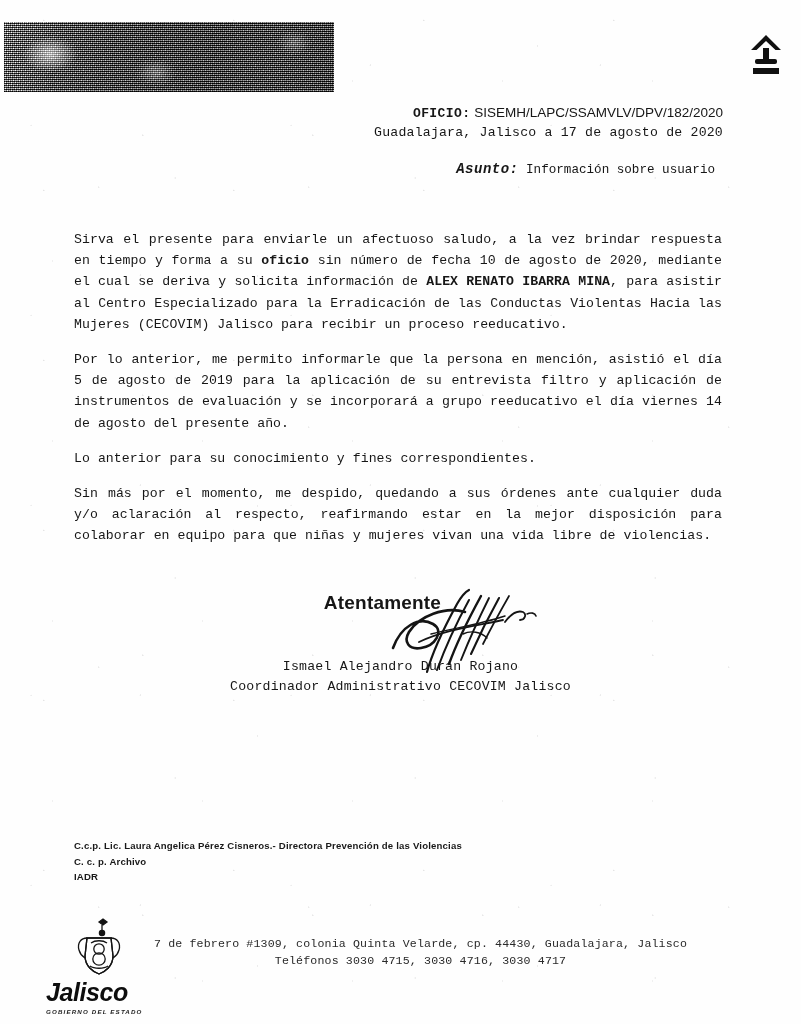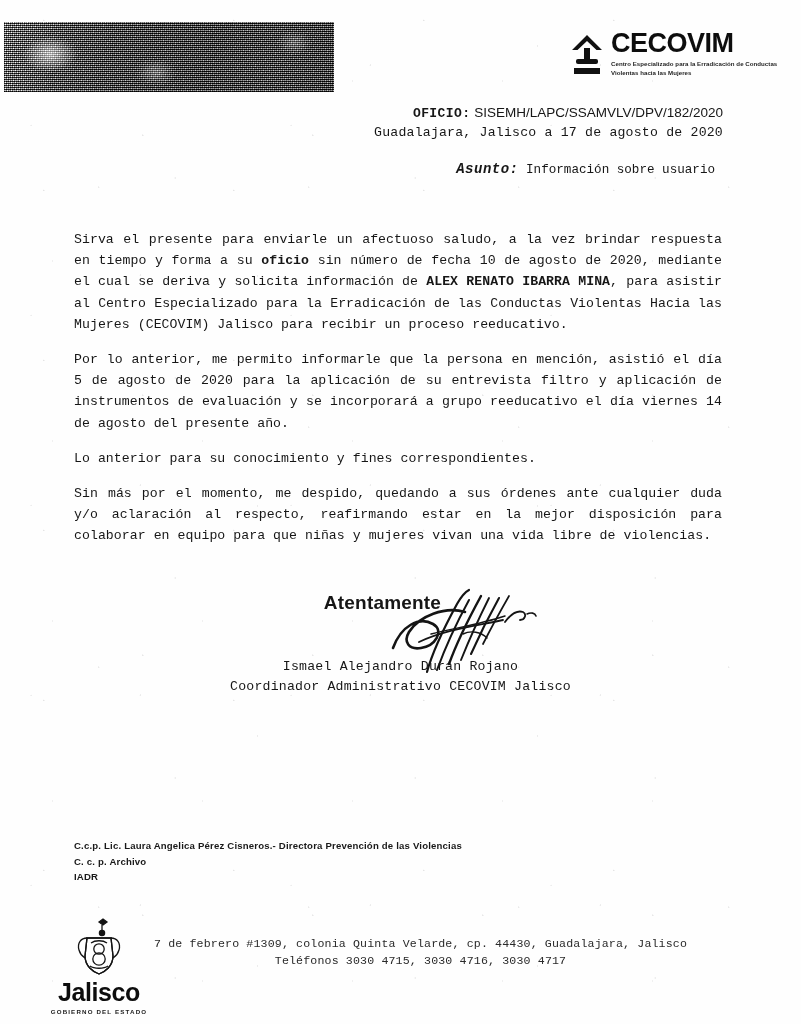--- a/index.html
+++ b/index.html
@@ -210,21 +210,22 @@
     font-weight: 600;
     color: #191919;
   }
 
   
   .jalisco {
     position: absolute;
     left: 46px;
     top: 916px;
     width: 106px;
-    text-align: center;
+    text-align: left;
+    font-style: italic;
   }
   .jalisco-shield { width: 52px; display: block; margin: 0 auto; }
   .jalisco-word {
     font-family: "Liberation Sans", sans-serif;
     font-weight: bold;
     font-size: 25px;
     letter-spacing: -.4px;
     line-height: 1;
     margin-top: 2px;
     color: #0d0d0d;
@@ -260,24 +261,20 @@
 
   <div class="letterhead">
     <div class="ceco-mark">
       <svg viewBox="0 0 34 44" width="34" height="44" aria-hidden="true">
         <path d="M17 2 L32 17 L26.5 17 L17 8 L7.5 17 L2 17 Z" fill="#111"></path>
         <rect x="14" y="15" width="6" height="13" fill="#111"></rect>
         <rect x="6" y="26" width="22" height="5" rx="2" fill="#111"></rect>
         <rect x="4" y="35" width="26" height="6" fill="#111"></rect>
       </svg>
     </div>
-    <div class="ceco-words">
-      <div class="ceco-name">CECOVIM</div>
-      <div class="ceco-sub">Centro Especializado para la Erradicación de Conductas Violentas hacia las Mujeres</div>
-    </div>
   </div>
 
   <div class="oficio-line">
     <span class="lbl">OFICIO:</span>
     <span>SISEMH/LAPC/SSAMVLV/DPV/182/2020</span>
   </div>
 
   <div class="date-line">Guadalajara, Jalisco a 17 de agosto de 2020</div>
 
   <div class="asunto-line">
@@ -285,21 +282,21 @@
     <span>Información sobre usuario</span>
   </div>
 
   <div class="body-col">
 
 
     <p class="para first">
       <span>Sirva el presente para enviarle un afectuoso saludo, a la vez brindar respuesta en tiempo y forma a su </span><b>oficio</b><span> sin número de fecha 10 de agosto de 2020, mediante el cual se deriva y solicita información de </span><b>ALEX RENATO IBARRA MINA</b><span>, para asistir al Centro Especializado para la Erradicación de las Conductas Violentas Hacia las Mujeres (CECOVIM) Jalisco para recibir un proceso reeducativo.</span>
     </p>
 
-    <p class="para">Por lo anterior, me permito informarle que la persona en mención, asistió el día 5 de agosto de 2020 para la aplicación de su entrevista filtro y aplicación de instrumentos de evaluación y se incorporará a grupo reeducativo el día viernes 14 de agosto del presente año.</p>
+    <p class="para">Por lo anterior, me permito informarle que la persona en mención, asistió el día 5 de agosto de 2019 para la aplicación de su entrevista filtro y aplicación de instrumentos de evaluación y se incorporará a grupo reeducativo el día viernes 14 de agosto del presente año.</p>
 
     <p class="para">Lo anterior para su conocimiento y fines correspondientes.</p>
 
     <p class="para">Sin más por el momento, me despido, quedando a sus órdenes ante cualquier duda y/o aclaración al respecto, reafirmando estar en la mejor disposición para colaborar en equipo para que niñas y mujeres vivan una vida libre de violencias.</p>
   </div>
 
   <div class="sign-wrap">
     <div class="atentamente">Atentamente</div>
 
     <svg class="scribble" viewBox="0 0 175 92">

